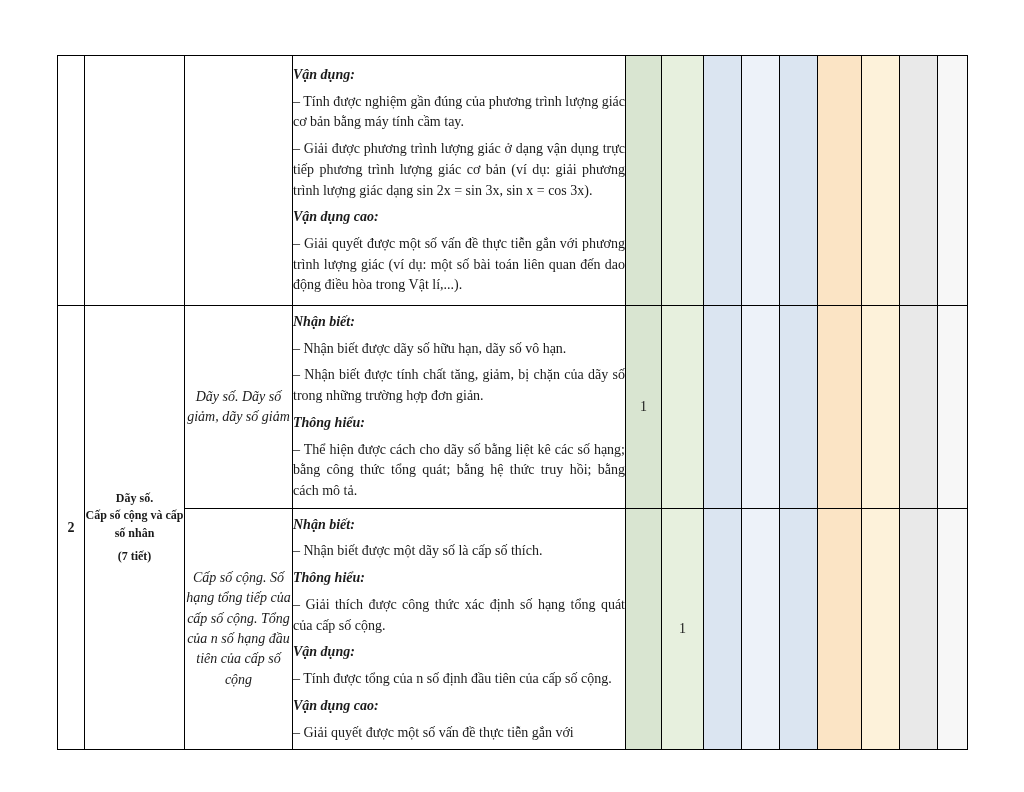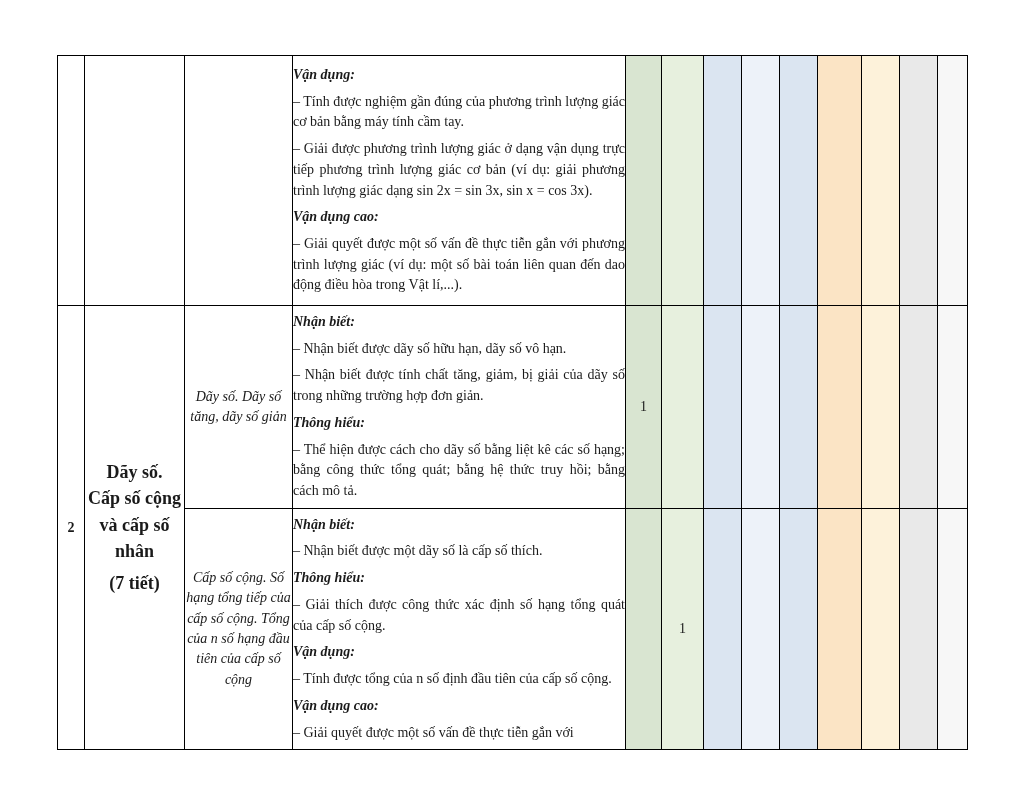--- a/index.html
+++ b/index.html
@@ -35,21 +35,21 @@
   tr.r2b { height: 233px; }
 
   td.c-idx {
     text-align: center;
     font-weight: bold;
     font-size: 14px;
   }
   td.c-topic {
     text-align: center;
     font-weight: bold;
-    font-size: 18px;
+    font-size: 12px;
     padding: 2px 4px;
     line-height: 1.45;
   }
   .topic-title { white-space: pre-line; }
   .topic-duration { margin-top: 6px; }
   td.c-sub {
     text-align: center;
     font-style: italic;
     font-size: 14px;
     padding: 2px 5px;
@@ -120,25 +120,25 @@
       <td class="mark" style="background-color: rgb(247, 247, 247);"></td>
     </tr>
 
     <tr class="r2a">
       <td class="c-idx" rowspan="2">2</td>
       <td class="c-topic" rowspan="2">
         <div class="topic-title">Dãy số.
 Cấp số cộng và cấp số nhân</div>
         <div class="topic-duration">(7 tiết)</div>
       </td>
-      <td class="c-sub">Dãy số. Dãy số tăng, dãy số giản</td>
+      <td class="c-sub">Dãy số. Dãy số giảm, dãy số giảm</td>
       <td class="c-content">
         <p class="h">Nhận biết:</p>
         <p>– Nhận biết được dãy số hữu hạn, dãy số vô hạn.</p>
-        <p>– Nhận biết được tính chất tăng, giảm, bị giải của dãy số trong những trường hợp đơn giản.</p>
+        <p>– Nhận biết được tính chất tăng, giảm, bị chặn của dãy số trong những trường hợp đơn giản.</p>
         <p class="h">Thông hiểu:</p>
         <p>– Thể hiện được cách cho dãy số bằng liệt kê các số hạng; bằng công thức tổng quát; bằng hệ thức truy hồi; bằng cách mô tả.</p>
       </td>
       <td class="mark" style="background-color: rgb(217, 229, 209);">1</td>
       <td class="mark" style="background-color: rgb(231, 240, 222);"></td>
       <td class="mark" style="background-color: rgb(219, 229, 241);"></td>
       <td class="mark" style="background-color: rgb(237, 242, 249);"></td>
       <td class="mark" style="background-color: rgb(219, 229, 241);"></td>
       <td class="mark" style="background-color: rgb(251, 228, 197);"></td>
       <td class="mark" style="background-color: rgb(253, 242, 218);"></td>

